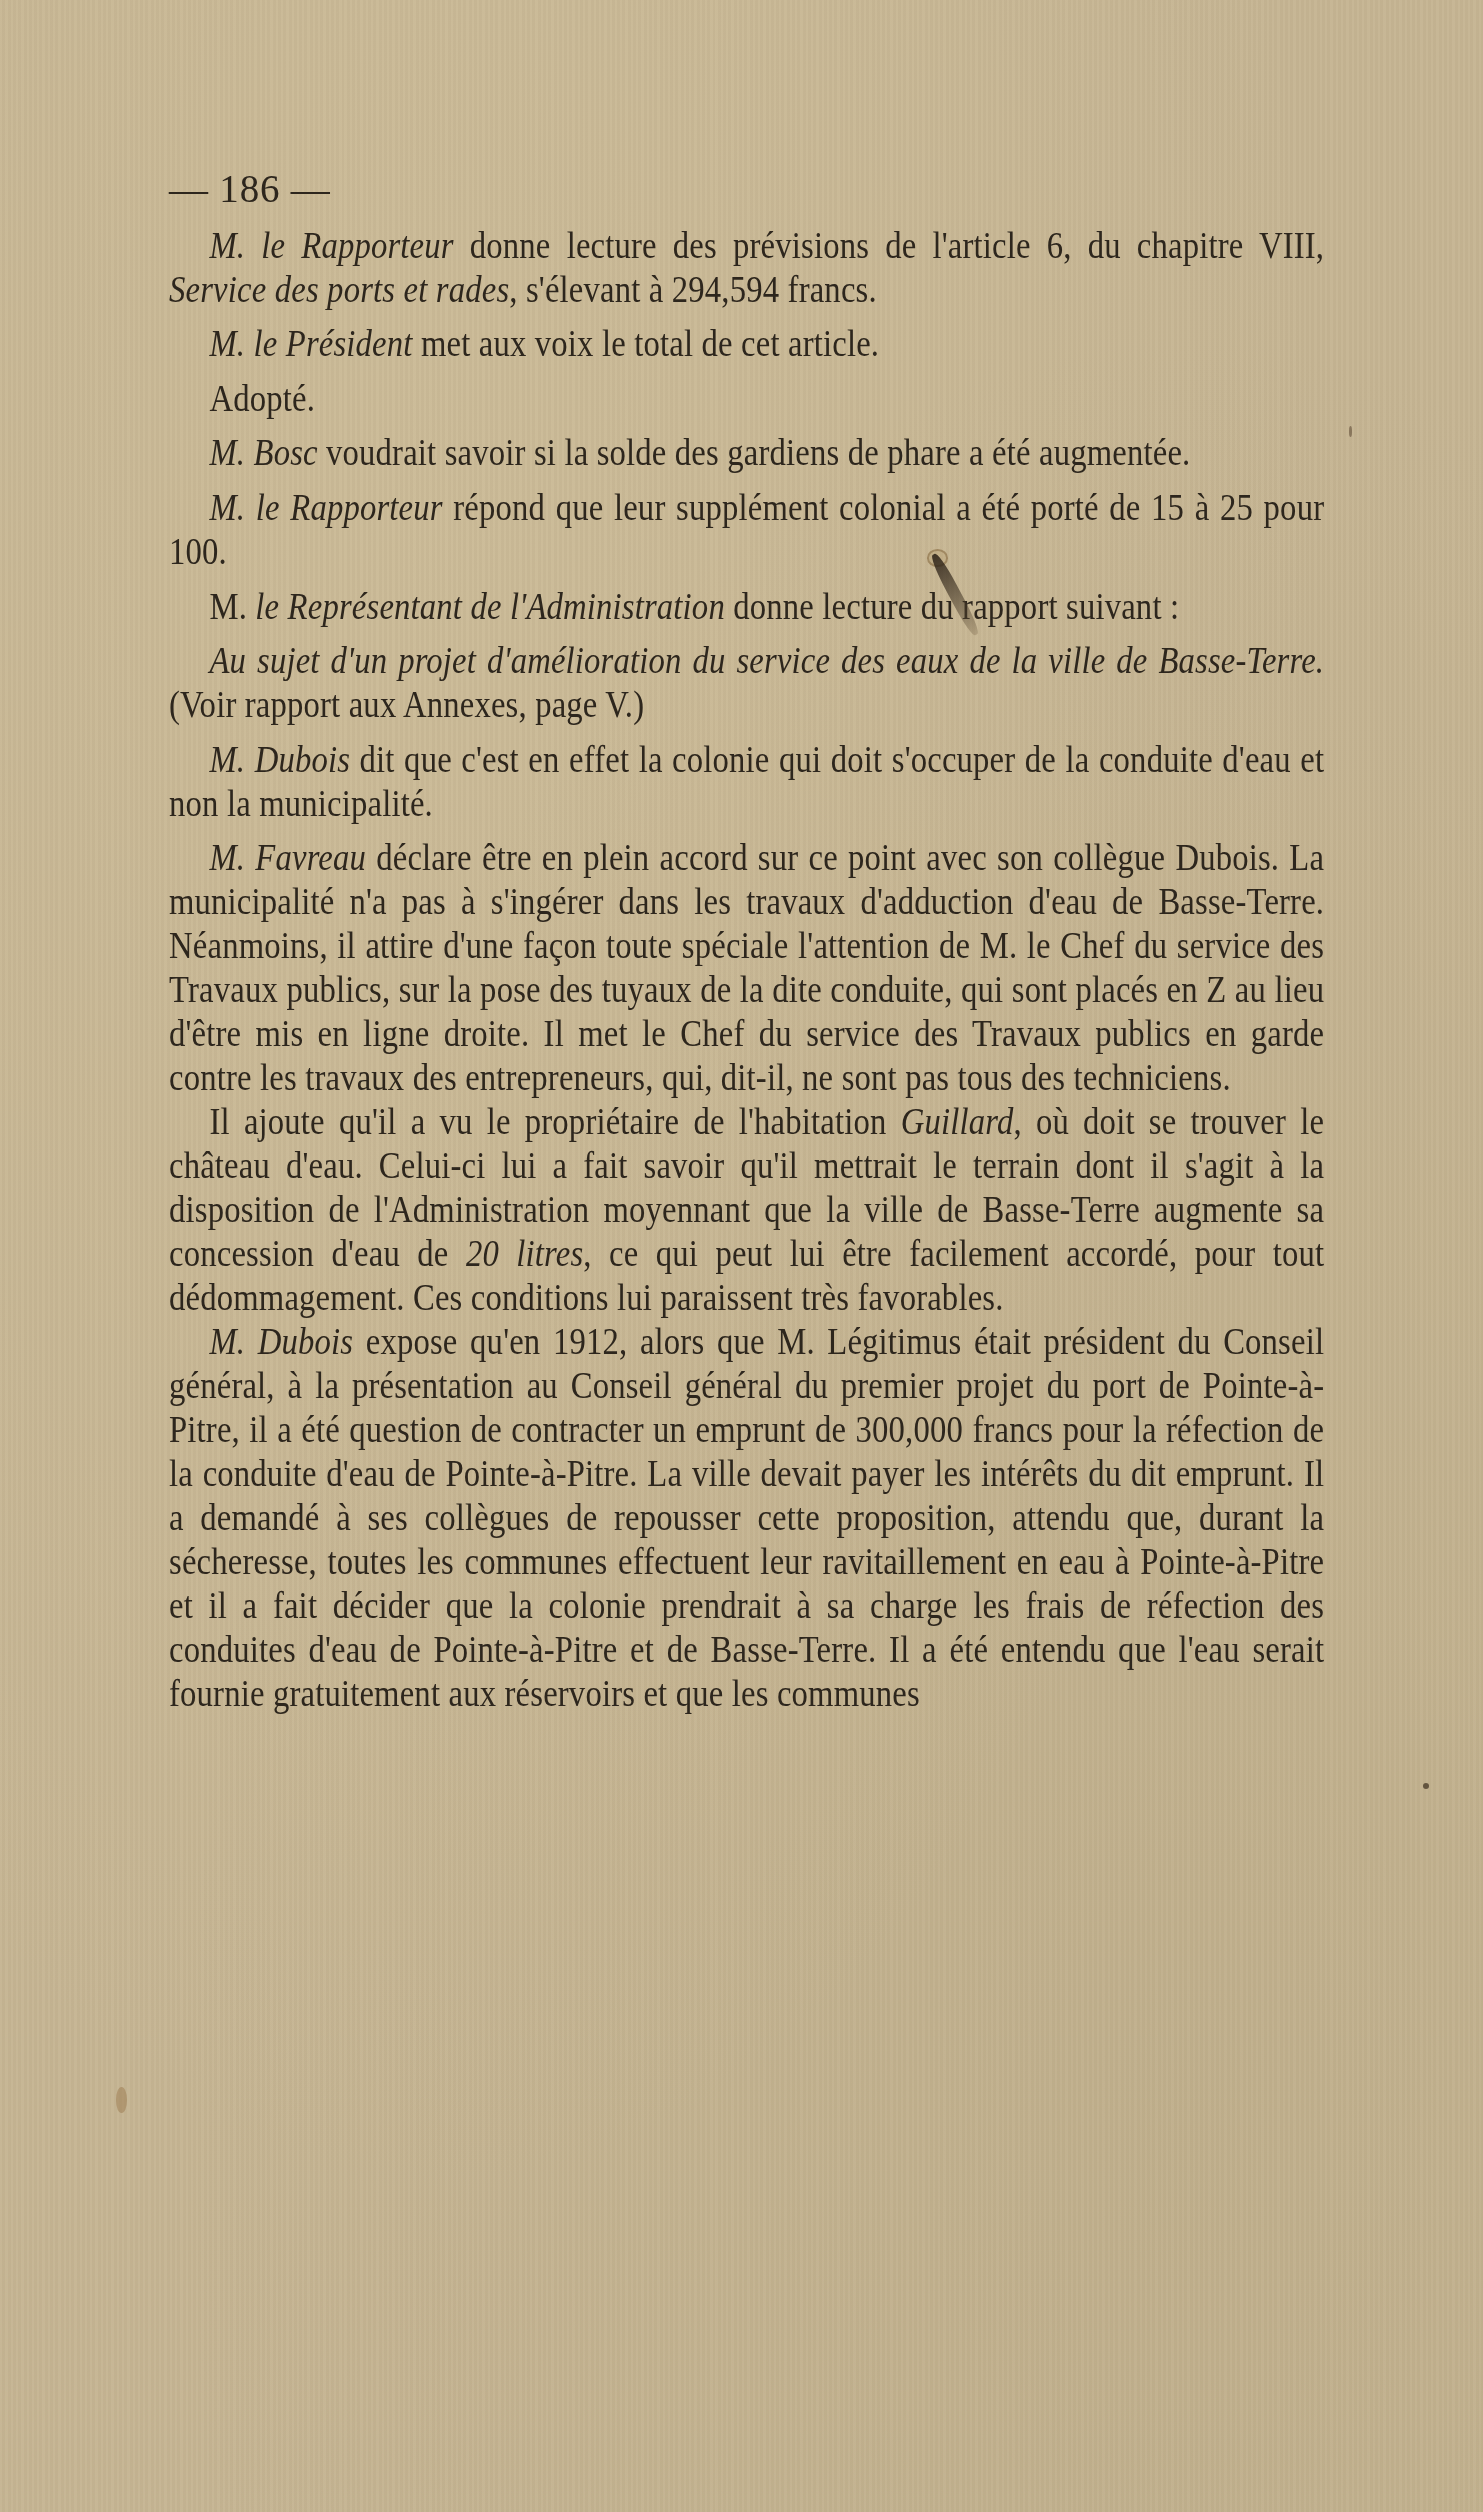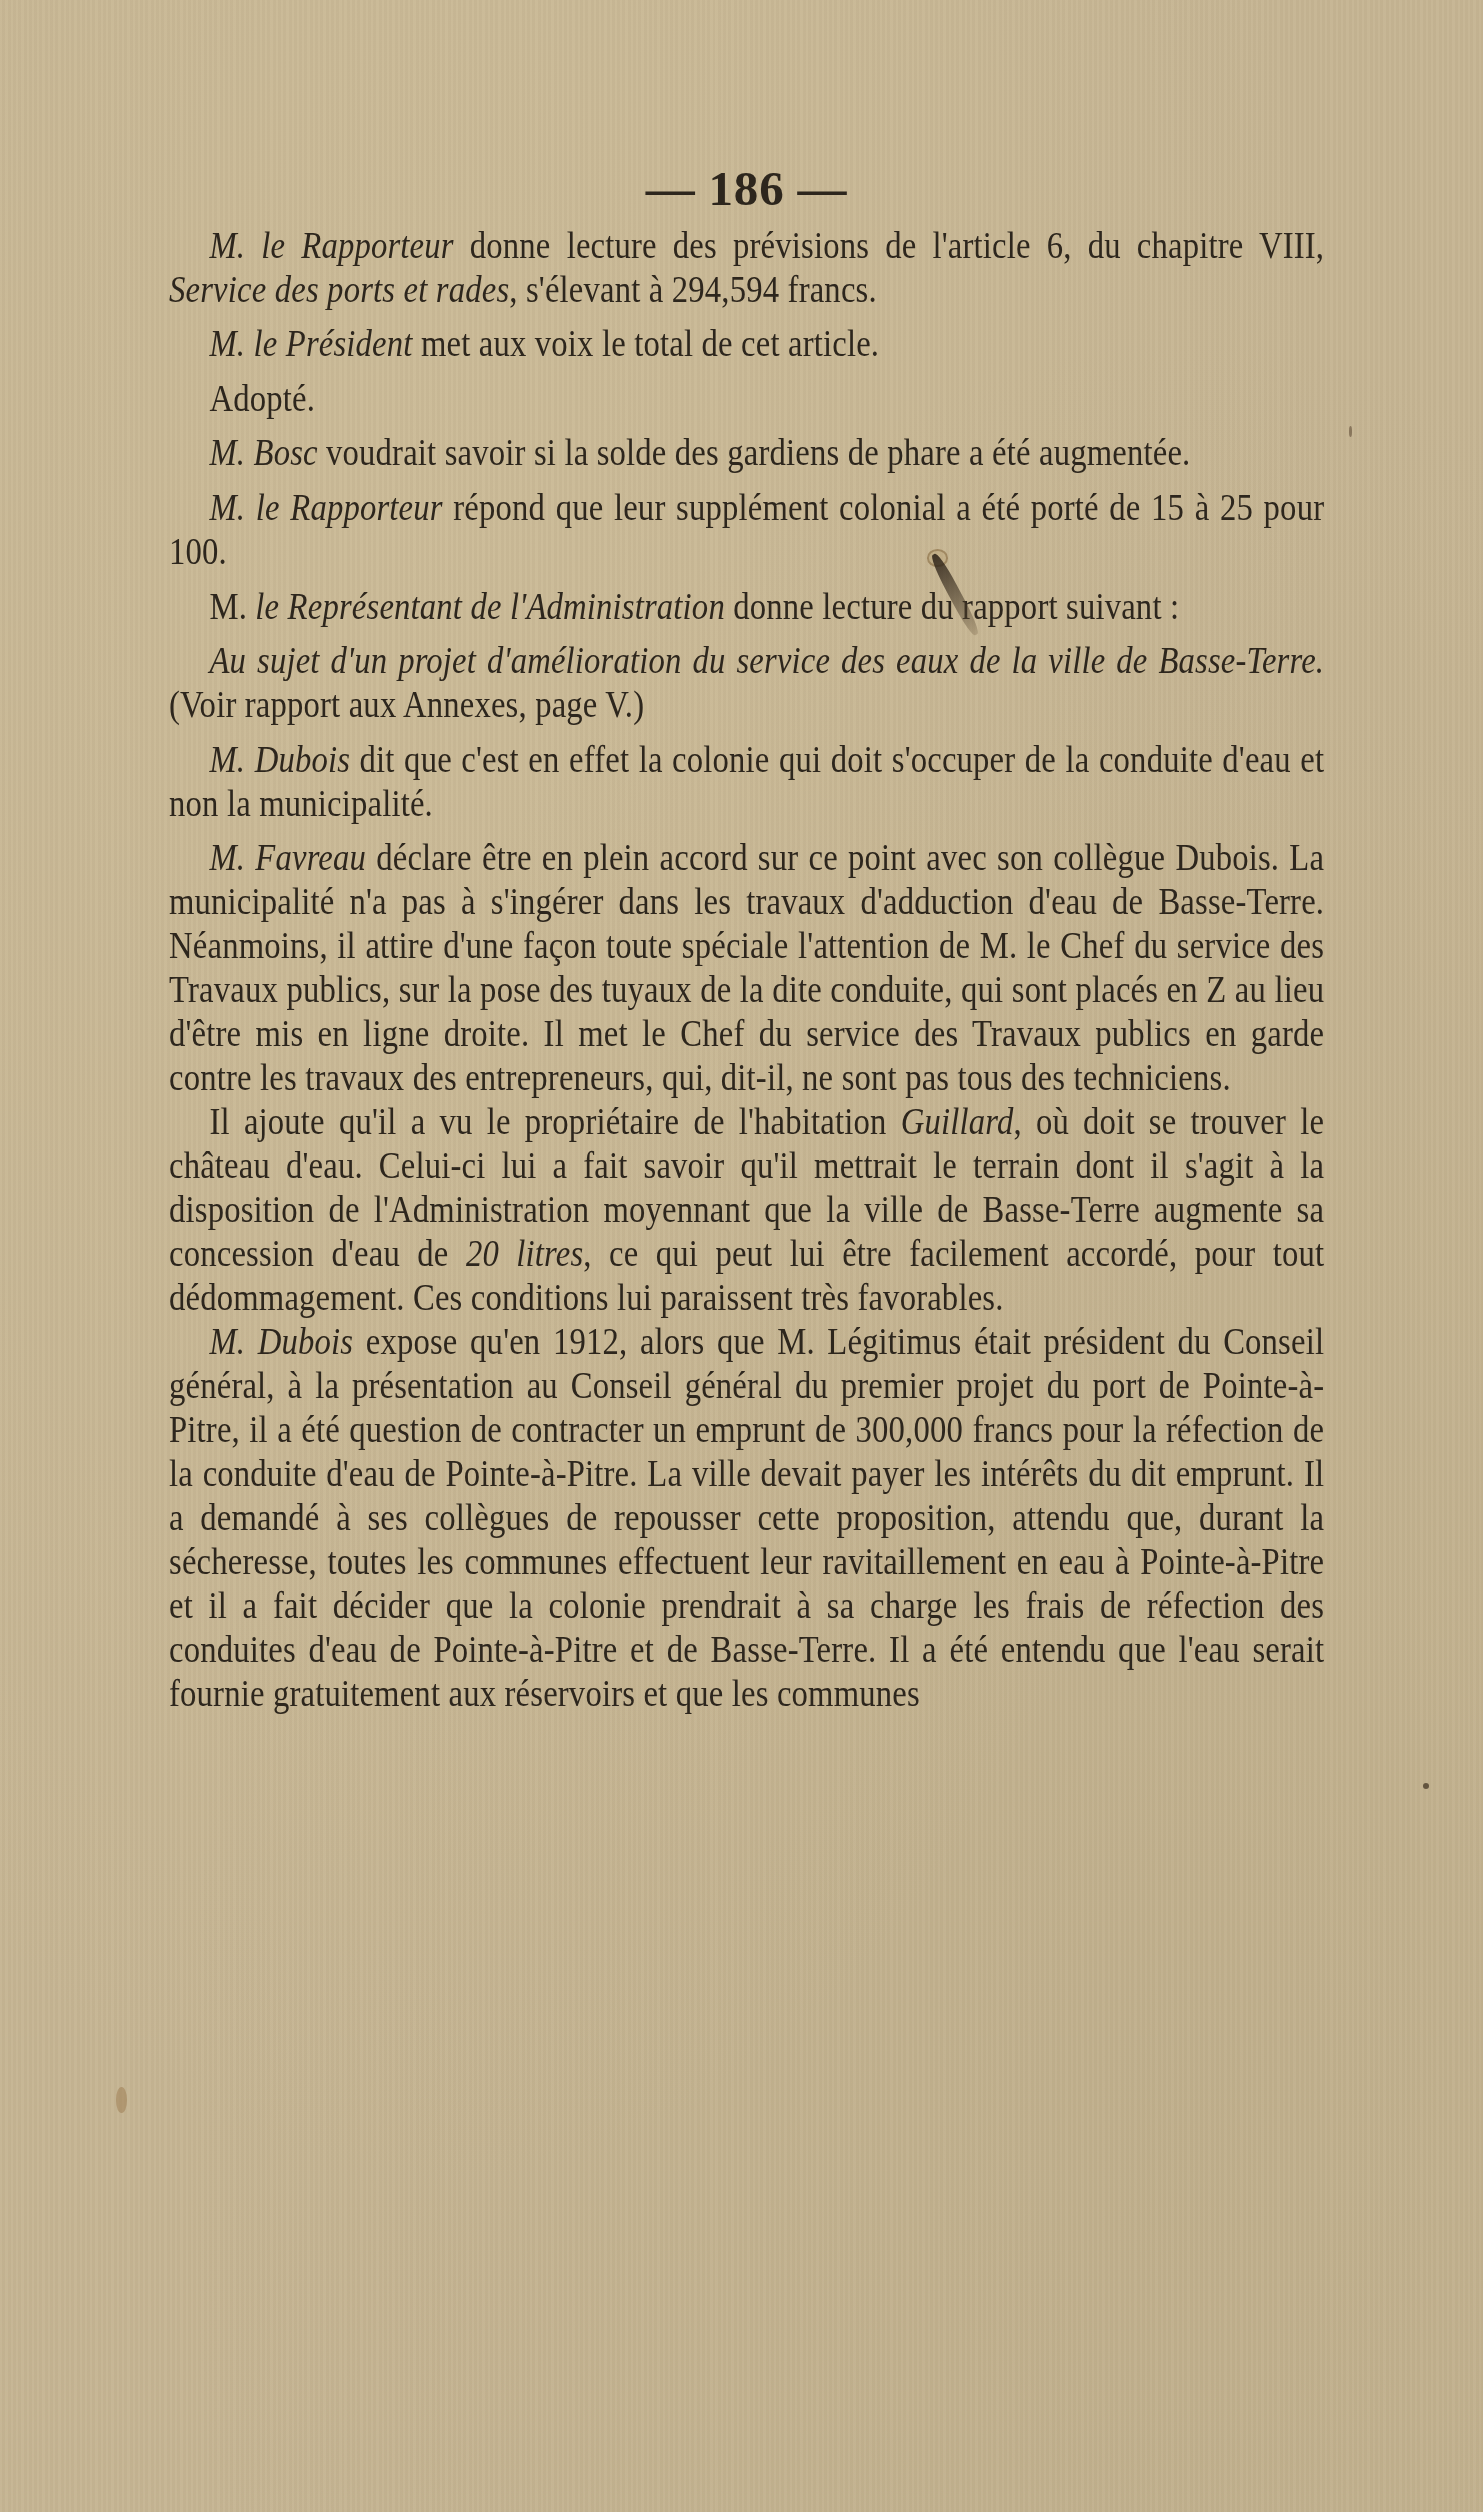--- a/index.html
+++ b/index.html
@@ -19,26 +19,25 @@
       color: #2d261d;
       font-family: "Liberation Serif", "DejaVu Serif", serif;
     }
     .page {
       position: absolute;
       left: 169px;
       top: 166px;
       width: 1155px;
     }
     .page-number {
-      text-align: center;
-      font-size: 49px;
+      text-align: left;
+      font-size: 39px;
       line-height: 46px;
       margin: 0 0 10.6px 0;
       letter-spacing: 0.8px;
-      font-weight: bold;
     }
     .para {
       font-size: 38px;
       line-height: 44px;
       text-align: justify;
       text-indent: 47px;
       margin: 0;
       letter-spacing: 0.2px;
       transform: scaleX(0.86);
       transform-origin: left top;

